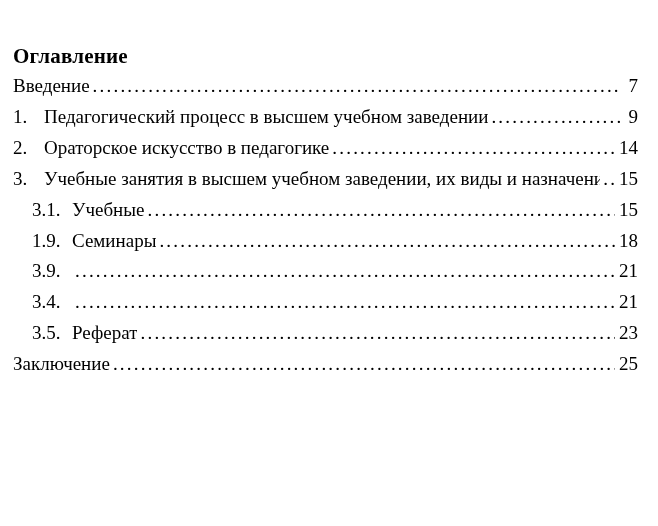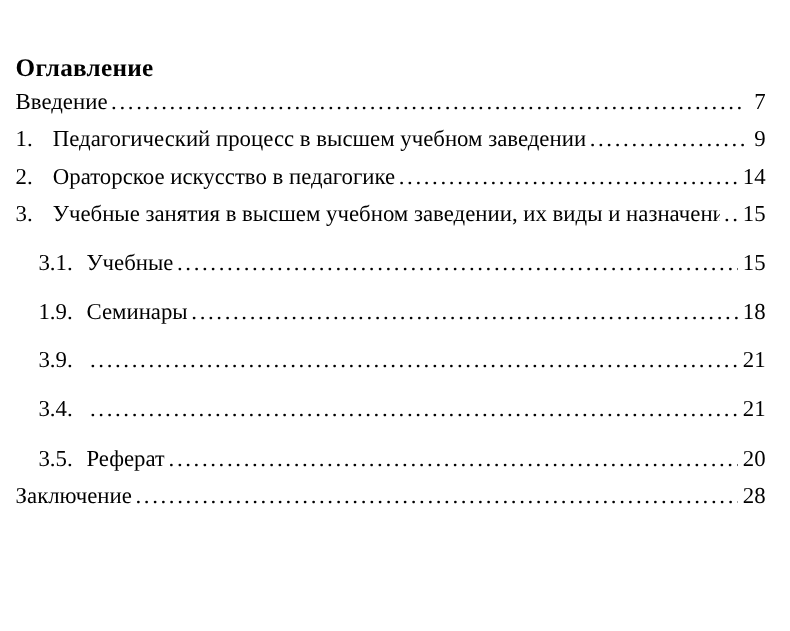--- a/index.html
+++ b/index.html
@@ -38,21 +38,21 @@
     align-items: baseline;
     font-size: 19px;
     line-height: 30.9px;
     white-space: nowrap;
     cursor: default;
   }
   .toc-row .num {
     flex: 0 0 auto;
   }
   .toc-row.lvl-1 .num { width: 31px; }
-  .toc-row.lvl-2 { padding-left: 19px; margin-top: 10px; }
+  .toc-row.lvl-2 { padding-left: 19px; }
   .toc-row.lvl-2 .num { width: 40px; }
   .toc-row .label {
     flex: 0 1 auto;
     overflow: hidden;
     text-align: right;
   }
   .dot-leader {
     flex: 1 1 12px;
     overflow: hidden;
     white-space: nowrap;
@@ -119,23 +119,23 @@
   </div>
         <div class="toc-row lvl-2">
     <span class="num">3.4.</span>
     <span class="dot-leader"></span>
     <span class="pagenum">21</span>
   </div>
         <div class="toc-row lvl-2">
     <span class="num">3.5.</span>
     <span class="label">Реферат</span>
     <span class="dot-leader"></span>
-    <span class="pagenum">20</span>
+    <span class="pagenum">23</span>
   </div>
         <div class="toc-row lvl-0">
 
     <span class="label">Заключение</span>
     <span class="dot-leader"></span>
-    <span class="pagenum">28</span>
+    <span class="pagenum">25</span>
   </div>
       </div>
   </div>
 </div>
 
 </body></html>

